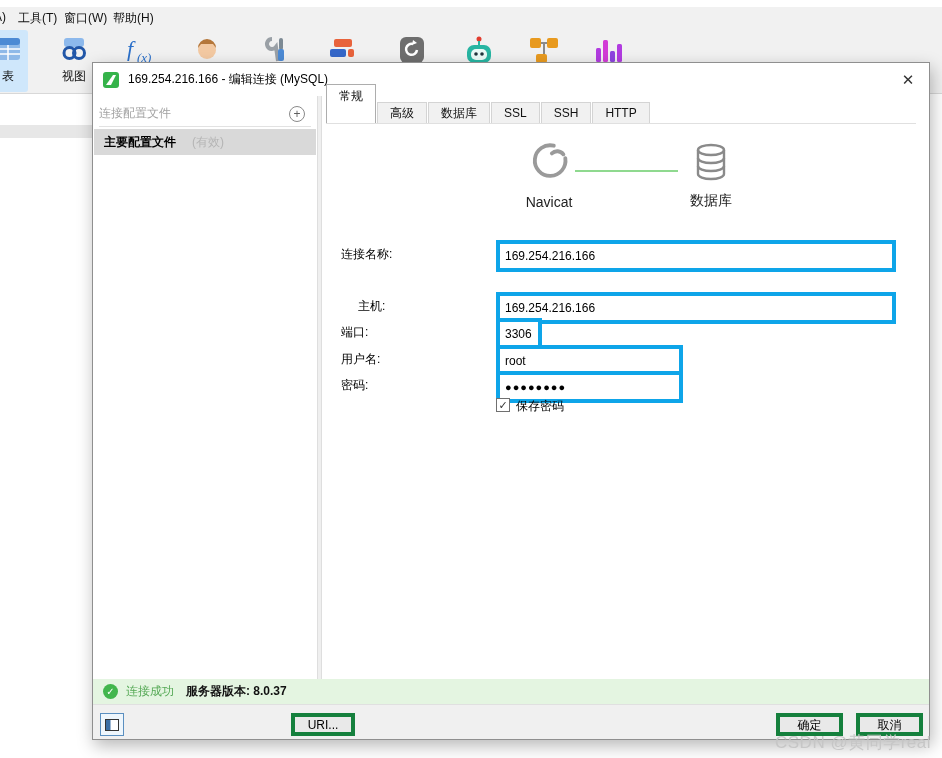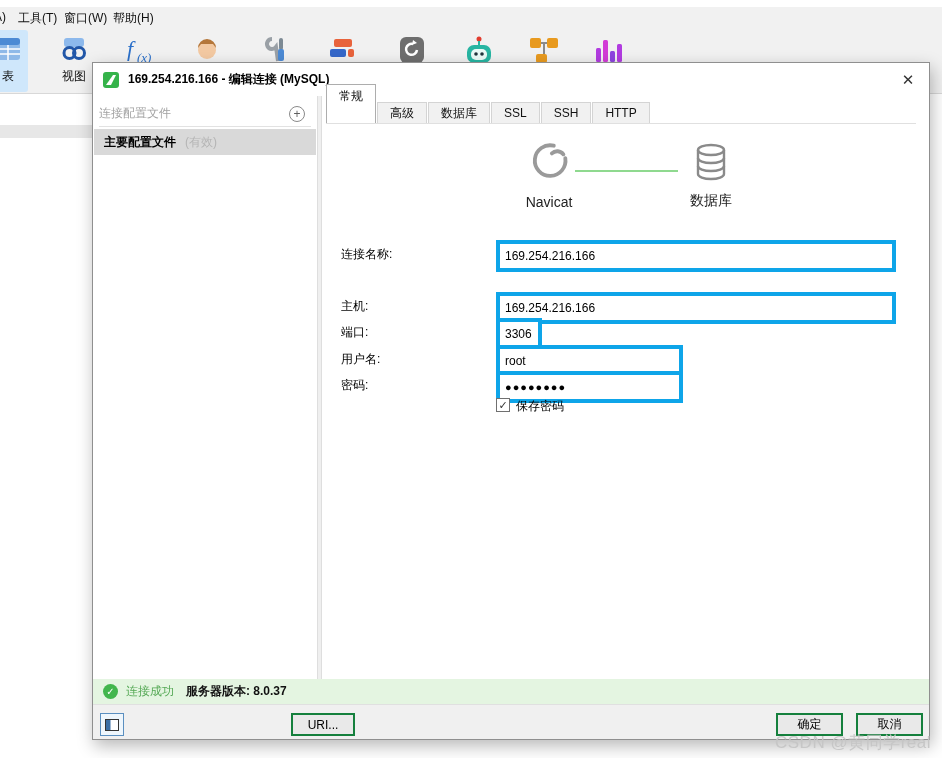--- a/index.html
+++ b/index.html
@@ -16,35 +16,35 @@
   .tb-label { font-size:12px; color:#111; margin-top:2px; }
   .tb-ico { display:inline-block; margin-top:6px; }
   .left-strip { position:absolute; left:0; top:125px; width:92px; height:13px; background:#e7e7e7; }
 
   
   .dialog { position:absolute; left:92px; top:62px; width:838px; height:678px; background:#fff;
             border:1px solid #8f8f8f; box-shadow:2px 6px 16px rgba(0,0,0,.28); font-size:12px; }
   .dlg-titlebar { position:absolute; left:0; top:0; width:100%; height:33px; display:flex; align-items:center; padding-left:10px; background:#fff; }
   .dlg-appicon { width:16px; height:16px; border-radius:3px; background:#35b34a; position:relative; flex:0 0 auto; }
   .dlg-appicon svg { position:absolute; left:1px; top:1px; }
-  .dlg-title { margin-left:9px; color:#000;font-weight:bold; }
+  .dlg-title { margin-left:9px; color:#000; }
   .dlg-close { position:absolute; right:7px; top:4px; width:28px; height:26px; border:none; background:transparent;
                font-size:15px; color:#333; cursor:default; line-height:26px; text-align:center; }
 
   
   .dlg-sidebar { position:absolute; left:0; top:33px; width:268px; height:583px; background:#fff; }
   .sb-header { position:absolute; left:6px; top:5px; width:212px; height:26px; border-bottom:1px solid #e2e2e2;
                display:flex; align-items:center; }
   .sb-header-label { color:#a2a2a2; }
   .sb-add { margin-left:auto; margin-right:6px; width:16px; height:16px; border:1px solid #8a8a8a; border-radius:50%;
             color:#5f5f5f; font-size:12px; line-height:14px; text-align:center; background:#fff; }
   .sb-row { position:absolute; left:1px; top:33px; width:222px; height:26px; background:#d9d9d9;
             display:flex; align-items:center; padding-left:10px; }
   .sb-row-name { font-weight:bold; color:#000; }
-  .sb-row-status { color:#b5b5b5; margin-left:9px; }
+  .sb-row-status { color:#b5b5b5; margin-left:16px; }
   .dlg-divider { position:absolute; left:224px; top:33px; width:5px; height:583px; background:#efefef;
                  border-left:1px solid #dedede; border-right:1px solid #dedede; }
 
   
   .tab-strip { position:absolute; left:233px; top:37px; height:24px; display:flex; align-items:flex-end; }
   .tab { height:22px; line-height:21px; padding:0 12px; background:#f1f1f1; border:1px solid #d4d4d4;
          border-bottom:none; margin-right:1px; color:#111; }
   .tab.active { height:40px; line-height:23px; background:#fff; border:1px solid #adadad; border-bottom:none; font-weight:normal; }
   .tab-baseline { position:absolute; left:233px; top:60px; width:590px; height:1px; background:#e0e0e0; }
 
@@ -64,21 +64,21 @@
   .chk-label { position:absolute; left:423px; top:335px; color:#000; }
 
   
   .dlg-status { position:absolute; left:0; top:616px; width:100%; height:25px; background:#e4f5e1;
                 display:flex; align-items:center; padding-left:10px; }
   .status-check { width:15px; height:15px; border-radius:50%; background:#42b64d; color:#fff; font-size:10px;
                   line-height:15px; text-align:center; flex:0 0 auto; }
   .status-text { color:#55a955; margin-left:8px; }
   .status-detail { color:#111; margin-left:12px; font-weight:600; }
   .dlg-footer { position:absolute; left:0; top:641px; width:100%; height:35px; background:#f0f0f0; border-top:1px solid #e0e0e0; }
-  .btn { position:absolute; top:8px; height:23px; background:#e9e9e9; border:2px solid #15803d; font-size:12px;
+  .btn { position:absolute; top:8px; height:23px; background:#e9e9e9; border:4px solid #15803d; font-size:12px;
          color:#000; text-align:center; font-family:"Liberation Sans","DejaVu Sans",sans-serif; }
   .btn-toggle { left:7px; width:24px; background:#eef6fc; border:1px solid #5a8fc0; padding-top:3px; }
   .btn-test { left:38px; width:140px; border:1px solid #2d5f9e; outline:1px dotted #555; outline-offset:-4px; }
   .btn-uri { left:198px; width:64px; }
   .btn-ok { left:683px; width:67px; }
   .btn-cancel { left:763px; width:67px; }
 
   .watermark { position:absolute; left:775px; top:731px; font-size:17px; color:rgba(197,197,197,.95);
                white-space:nowrap; z-index:50; letter-spacing:.5px; }
 </style>
@@ -249,21 +249,21 @@
             <path d="M3 15 a13 5 0 0 0 26 0" fill="none" stroke="#8a8a8a" stroke-width="2.4"></path>
             <path d="M3 23 a13 5 0 0 0 26 0" fill="none" stroke="#8a8a8a" stroke-width="2.4"></path>
           </svg>
       </span>
       <div class="hero-label">数据库</div>
     </div>
 
     <span class="f-label" style="top:183px;">连接名称:</span>
     <input class="f-input" style="left: 403px; top: 177px; width: 400px;" value="169.254.216.166">
 
-    <span class="f-label" style="top:235px;">主机:</span>
+    <span class="f-label" style="top:235px;margin-left:17px;">主机:</span>
     <input class="f-input" style="left: 403px; top: 229px; width: 400px;" value="169.254.216.166">
 
     <span class="f-label" style="top:261px;">端口:</span>
     <input class="f-input" style="left: 403px; top: 255px; width: 46px;" value="3306">
 
     <span class="f-label" style="top:288px;">用户名:</span>
     <input class="f-input" style="left: 403px; top: 282px; width: 187px;" value="root">
 
     <span class="f-label" style="top:314px;">密码:</span>
     <input class="f-input f-pass" style="left: 403px; top: 308px; width: 187px;" value="●●●●●●●●">

